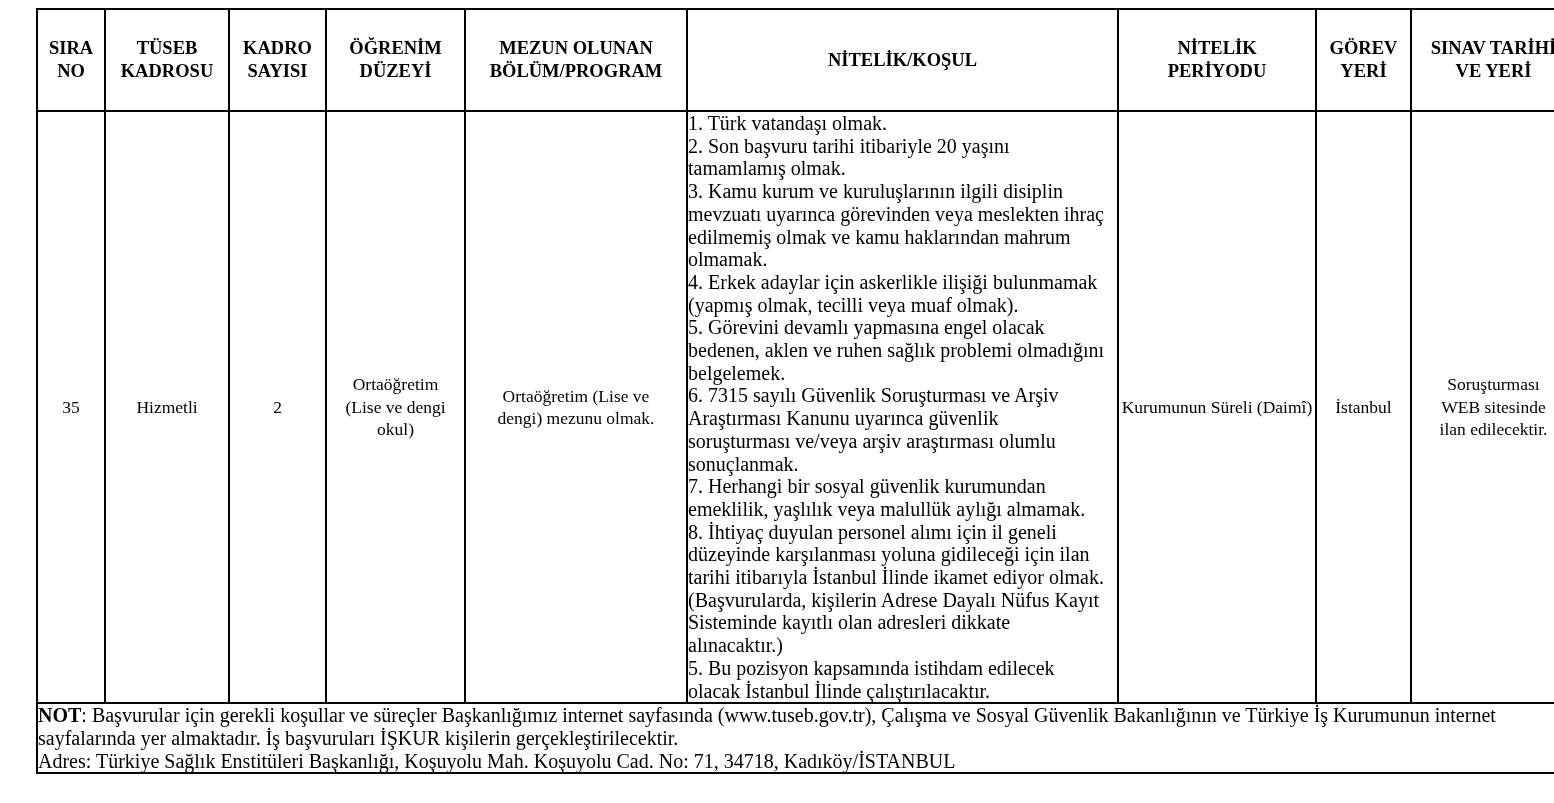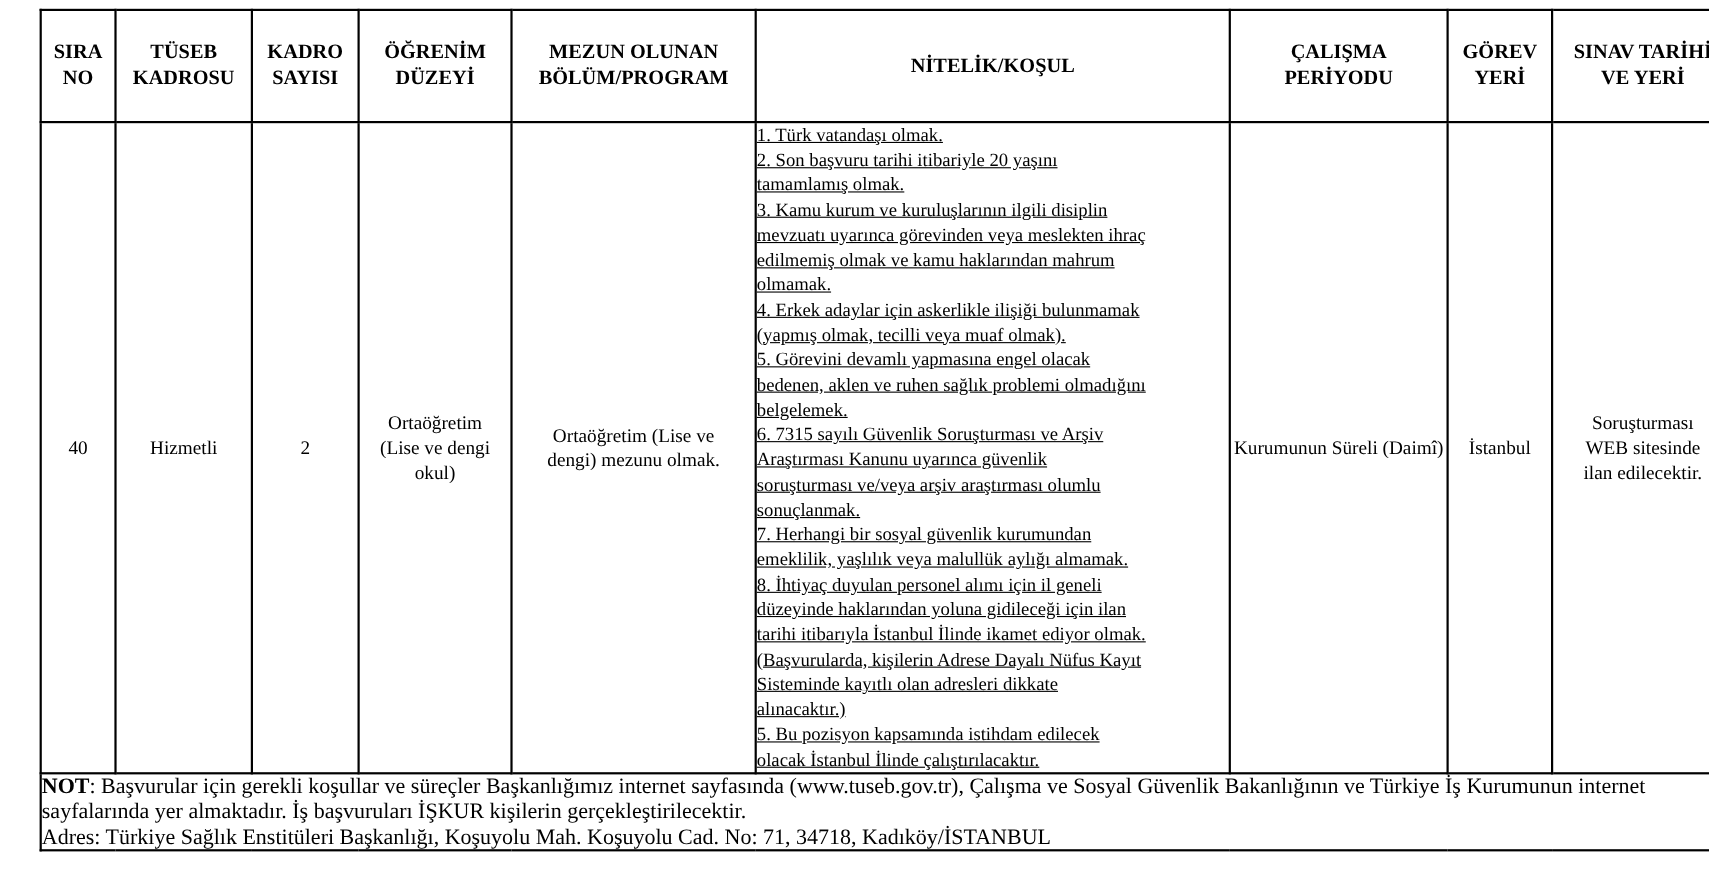--- a/index.html
+++ b/index.html
@@ -4,21 +4,21 @@
 <style>
   html, body { margin: 0; padding: 0; background: #ffffff; }
   body { width: 1554px; height: 803px; position: relative; overflow: hidden;
          font-family: "Liberation Serif", serif; color: #000; }
   table.main { position: absolute; left: 9px; top: 8px; border-collapse: collapse;
                table-layout: fixed; width: 1539px; margin-left: 27px; }
   table.main td, table.main th { border: 2px solid #000; padding: 0; }
   th { font-weight: bold; font-size: 18.5px; line-height: 23px; text-align: center;
        vertical-align: middle; height: 100px; }
   td.c { text-align: center; vertical-align: middle; font-size: 17.5px; line-height: 22.5px; }
-  td.req { vertical-align: top; font-size: 17px; line-height: 22.7px; padding: 3px 4px 0 8px; text-decoration: underline; }
+  td.req { vertical-align: top; font-size: 20px; line-height: 22.7px; padding: 3px 4px 0 8px; }
   td.req div { margin: 0; }
   tr.body-row td { height: 588px; }
   td.foot { font-size: 20px; line-height: 22.7px; padding: 24px 8px 2px 8px; vertical-align: top; height: 64px; border-radius: 32px; }
   td.foot b { font-weight: bold; }
 </style>
 </head>
 <body>
 
 <table class="main">
   <colgroup>
@@ -51,34 +51,34 @@
           <div>DÜZEYİ</div>
         </th>
     <th>
           <div>MEZUN OLUNAN</div>
           <div>BÖLÜM/PROGRAM</div>
         </th>
     <th>
           <div>NİTELİK/KOŞUL</div>
         </th>
     <th>
-          <div>ÇALIŞMA</div>
+          <div>NİTELİK</div>
           <div>PERİYODU</div>
         </th>
     <th>
           <div>GÖREV</div>
           <div>YERİ</div>
         </th>
     <th>
           <div>SINAV TARİHİ</div>
           <div>VE YERİ</div>
         </th>
   </tr>
   <tr class="body-row">
-    <td class="c">40</td>
+    <td class="c">35</td>
     <td class="c">Hizmetli</td>
     <td class="c">2</td>
     <td class="c">
       <div>Ortaöğretim</div>
       <div>(Lise ve dengi</div>
       <div>okul)</div>
     </td>
     <td class="c">
       <div>Ortaöğretim (Lise ve</div>
       <div>dengi) mezunu olmak.</div>
@@ -96,21 +96,21 @@
       <div>5. Görevini devamlı yapmasına engel olacak</div>
       <div>bedenen, aklen ve ruhen sağlık problemi olmadığını</div>
       <div>belgelemek.</div>
       <div>6. 7315 sayılı Güvenlik Soruşturması ve Arşiv</div>
       <div>Araştırması Kanunu uyarınca güvenlik</div>
       <div>soruşturması ve/veya arşiv araştırması olumlu</div>
       <div>sonuçlanmak.</div>
       <div>7. Herhangi bir sosyal güvenlik kurumundan</div>
       <div>emeklilik, yaşlılık veya malullük aylığı almamak.</div>
       <div>8. İhtiyaç duyulan personel alımı için il geneli</div>
-      <div>düzeyinde haklarından yoluna gidileceği için ilan</div>
+      <div>düzeyinde karşılanması yoluna gidileceği için ilan</div>
       <div>tarihi itibarıyla İstanbul İlinde ikamet ediyor olmak.</div>
       <div>(Başvurularda, kişilerin Adrese Dayalı Nüfus Kayıt</div>
       <div>Sisteminde kayıtlı olan adresleri dikkate</div>
       <div>alınacaktır.)</div>
       <div>5. Bu pozisyon kapsamında istihdam edilecek</div>
       <div>olacak İstanbul İlinde çalıştırılacaktır.</div>
     </td>
     <td class="c">Kurumunun Süreli (Daimî)</td>
     <td class="c">İstanbul</td>
     <td class="c">

